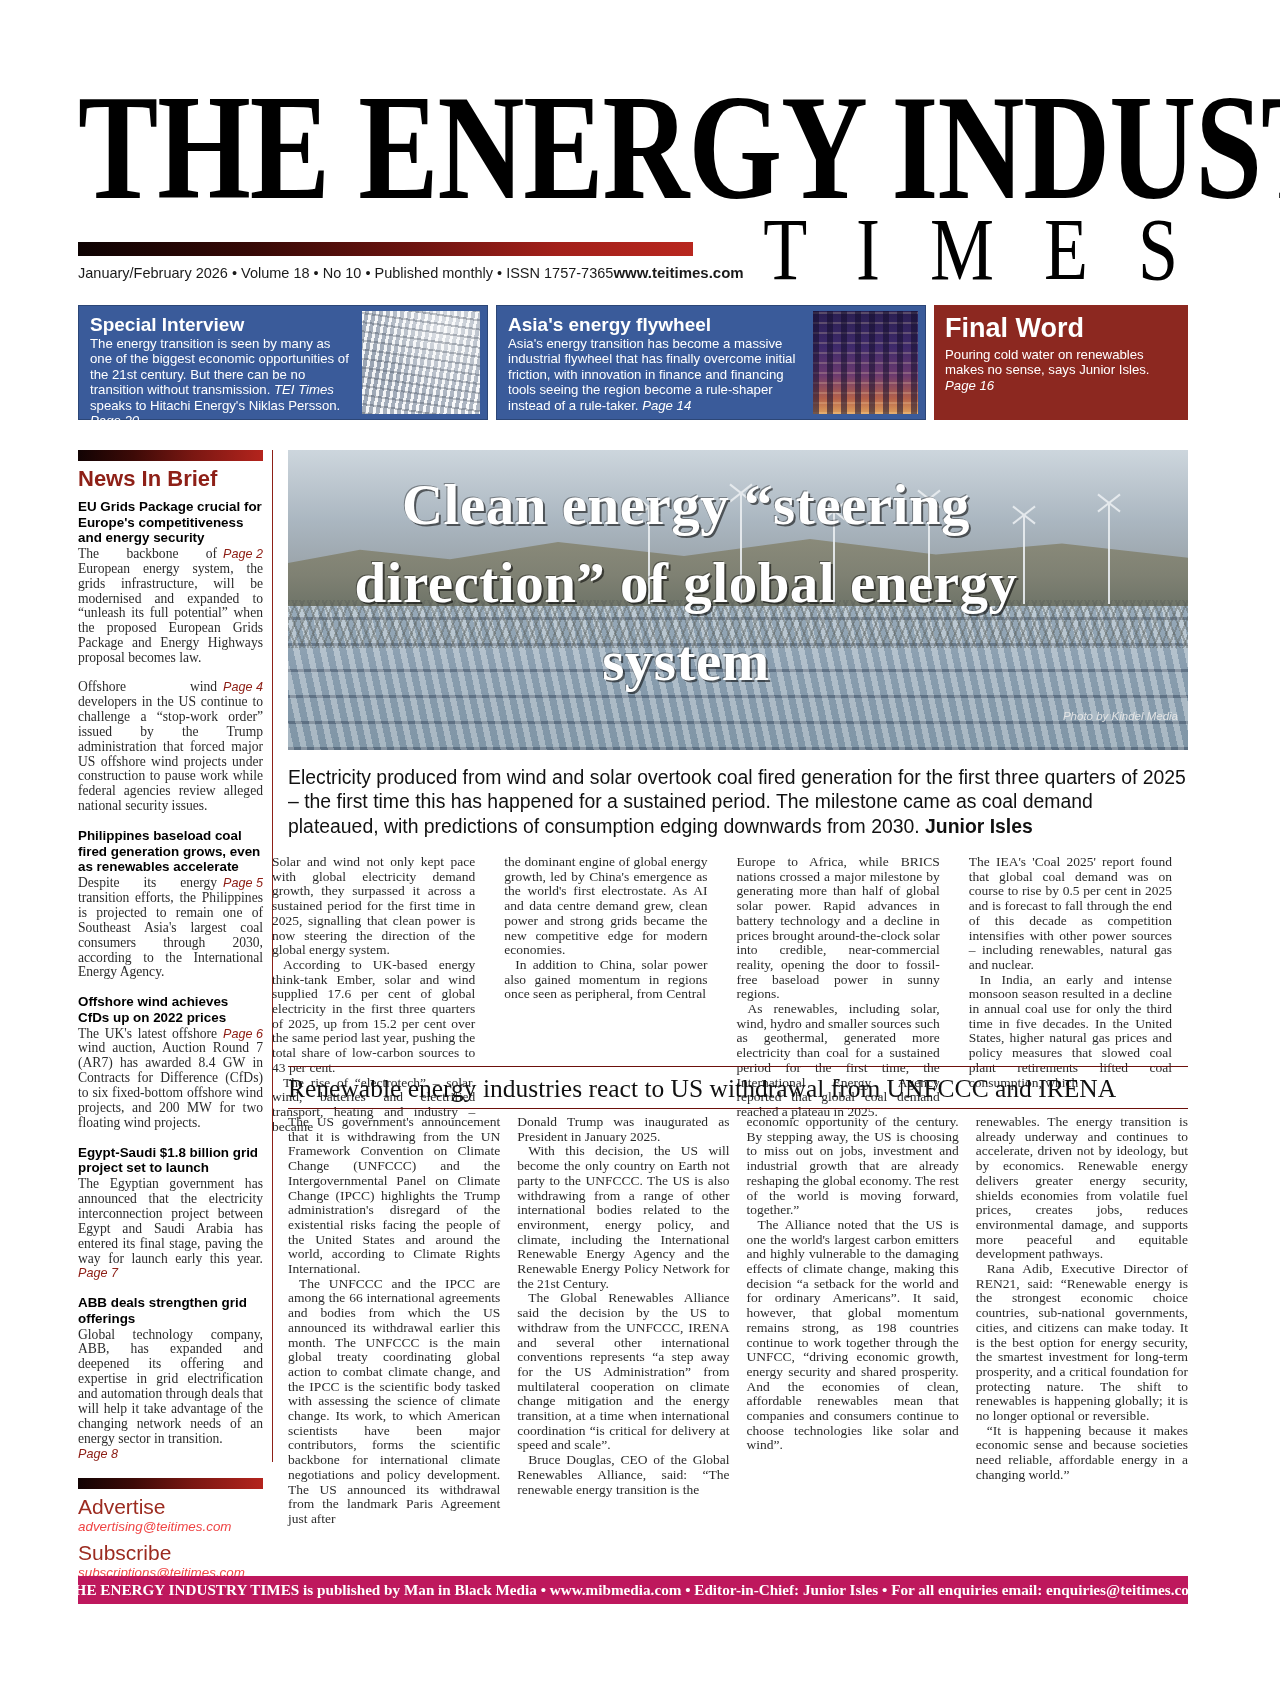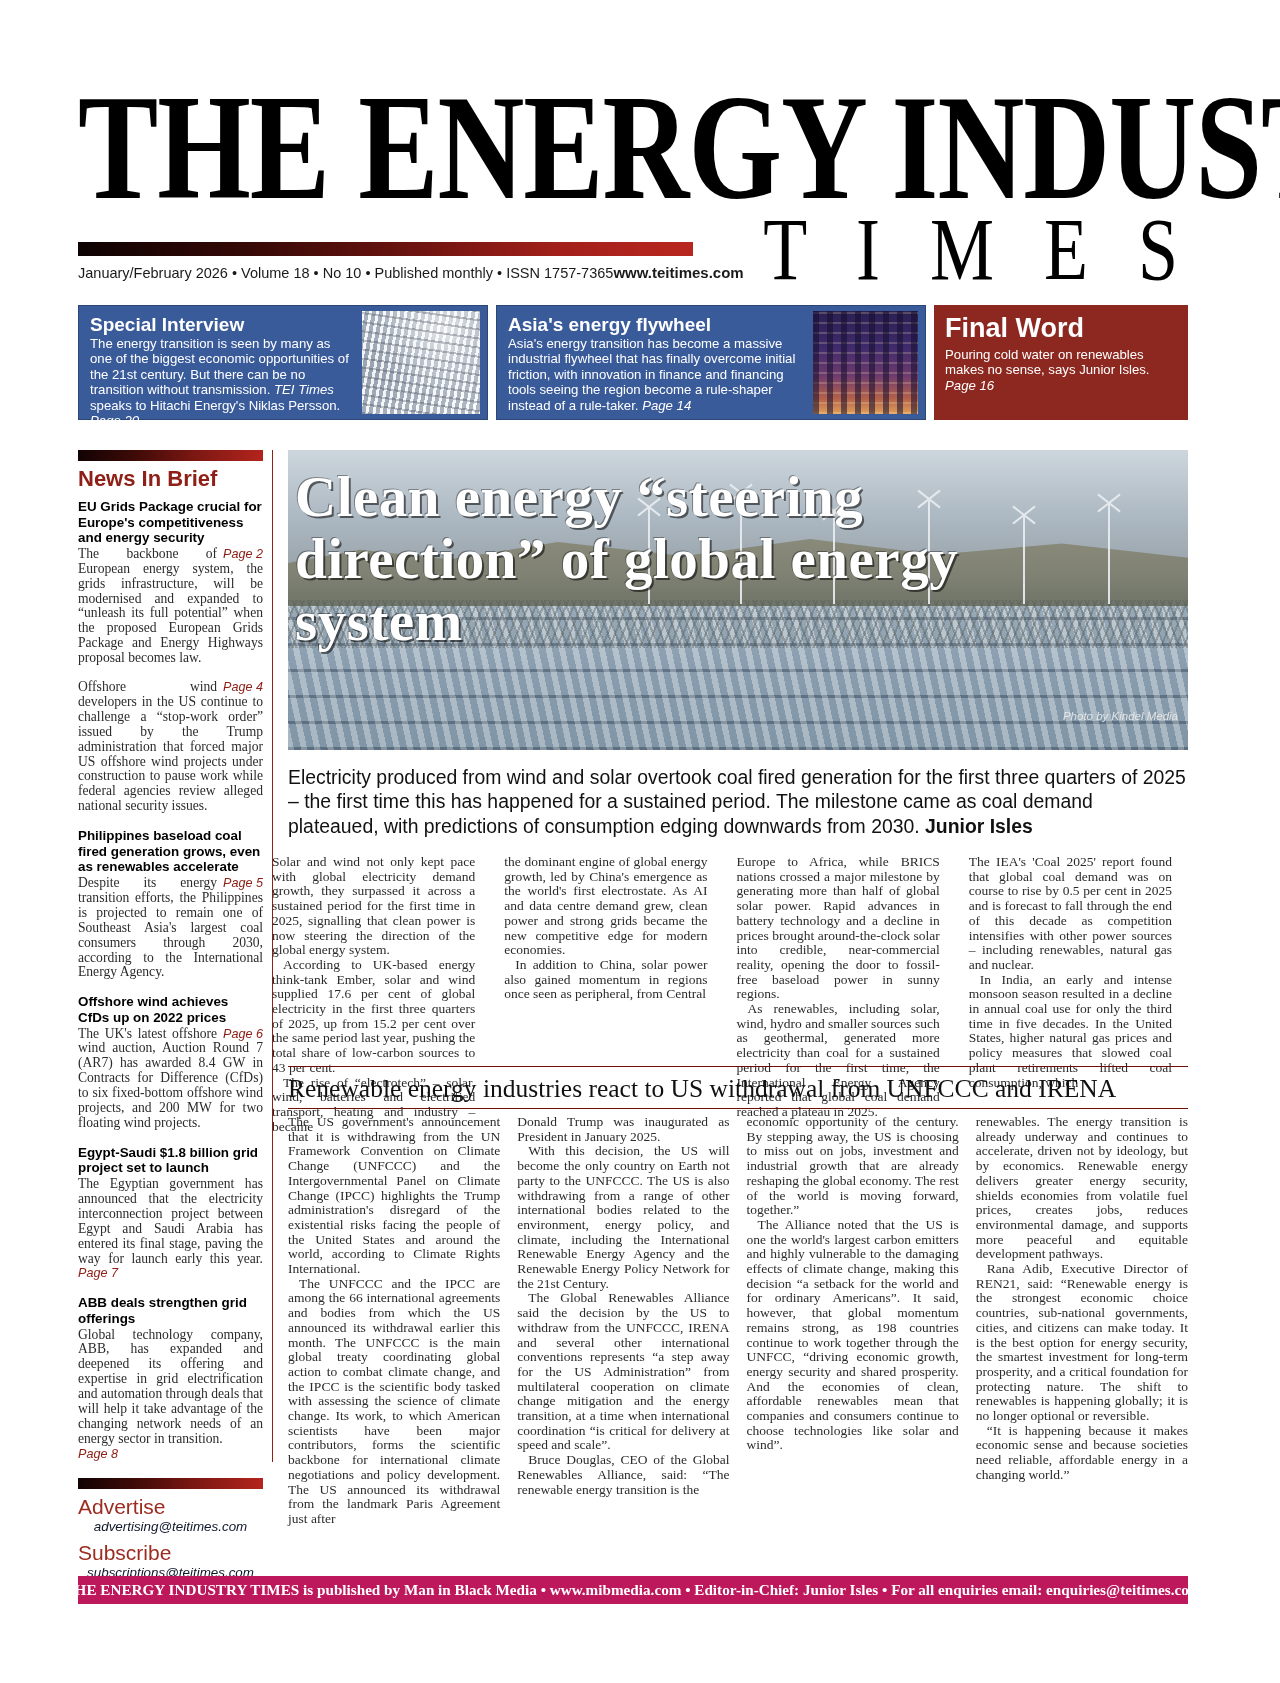--- a/index.html
+++ b/index.html
@@ -107,21 +107,21 @@
   }
   .nib-page{font-family:"Liberation Sans", sans-serif;font-style:italic;
     color:#8e2017;font-size:12.6px;float:right;margin-left:6px;}
   .nib-page-inline{font-family:"Liberation Sans", sans-serif;font-style:italic;
     color:#8e2017;font-size:12.6px;}
   .rail-rule2{height:11px;width:185px;margin-top:16px;
     background:linear-gradient(90deg,#120303 0%,#3d0a07 30%,#7a1712 62%,#b4241d 100%);}
   .adv-h{font-family:"Liberation Sans", sans-serif;color:#9c2b20;
     font-size:21px;line-height:24px;margin-top:6px;}
   .adv-s{font-family:"Liberation Sans", sans-serif;font-style:italic;
-    font-size:13.4px;line-height:16px;color:#0f172a;text-align:center;}
+    font-size:13.4px;line-height:16px;color:#ef4444;}
 
   .rail-divider{position:absolute;left:272px;top:450px;width:1px;height:1012px;background:#8e2017;}
   .rail-divider2{position:absolute;left:272px;top:1075px;width:1px;height:387px;background:#8e2017;}
 
   
   .hero{position:absolute;left:288px;top:450px;width:900px;height:300px;overflow:hidden;
     background:linear-gradient(180deg,#b9c3cb 0%,#8e9aa4 22%,#8a8a78 38%,#9c9478 55%,#6d7a86 75%,#7d8a94 100%);}
   .hero .sky{position:absolute;left:0;top:0;width:100%;height:40%;
     background:linear-gradient(180deg,#cdd6dd 0%,#aab6c0 60%,#9aa3a9 100%);}
   .hero .hills{position:absolute;left:0;top:26%;width:100%;height:26%;
@@ -135,25 +135,26 @@
   .hero .fence{position:absolute;left:0;top:50%;width:100%;height:16%;
     background:repeating-linear-gradient(112deg, rgba(90,95,90,.40) 0 2px, rgba(255,255,255,0) 2px 7px),
                repeating-linear-gradient(68deg, rgba(90,95,90,.40) 0 2px, rgba(255,255,255,0) 2px 7px);}
   .turb{position:absolute;width:2px;background:#e9edf0;opacity:.92;}
   .turb::before,.turb::after{content:"";position:absolute;left:-13px;top:-2px;width:28px;height:2px;background:#e9edf0;}
   .turb::before{transform:rotate(38deg);}
   .turb::after{transform:rotate(-38deg);}
   .hero-credit{position:absolute;right:10px;bottom:28px;color:#e9e9e9;font-style:italic;
     font-family:"Liberation Sans", sans-serif;font-size:11.5px;opacity:.92;}
   .hero-title{
-    position:absolute;left:7px;top:16px;width:760px;
+    position:absolute;left:18px;top:16px;width:760px;
     font-family:"Liberation Serif", serif;font-weight:700;
-    font-size:57px;line-height:62px;color:#ffffff;
+    font-size:57px;line-height:78px;color:#ffffff;
     text-shadow:2px 2px 0 rgba(0,0,0,.55), -1px -1px 0 rgba(0,0,0,.35);
     letter-spacing:.5px;
+    text-align:center;
   }
 
   
   .deck{
     position:absolute;left:288px;top:765px;width:900px;
     font-family:"Liberation Sans", sans-serif;
     font-size:19.4px;line-height:24.4px;color:#111;
   }
   .deck b{font-weight:700;}
 

